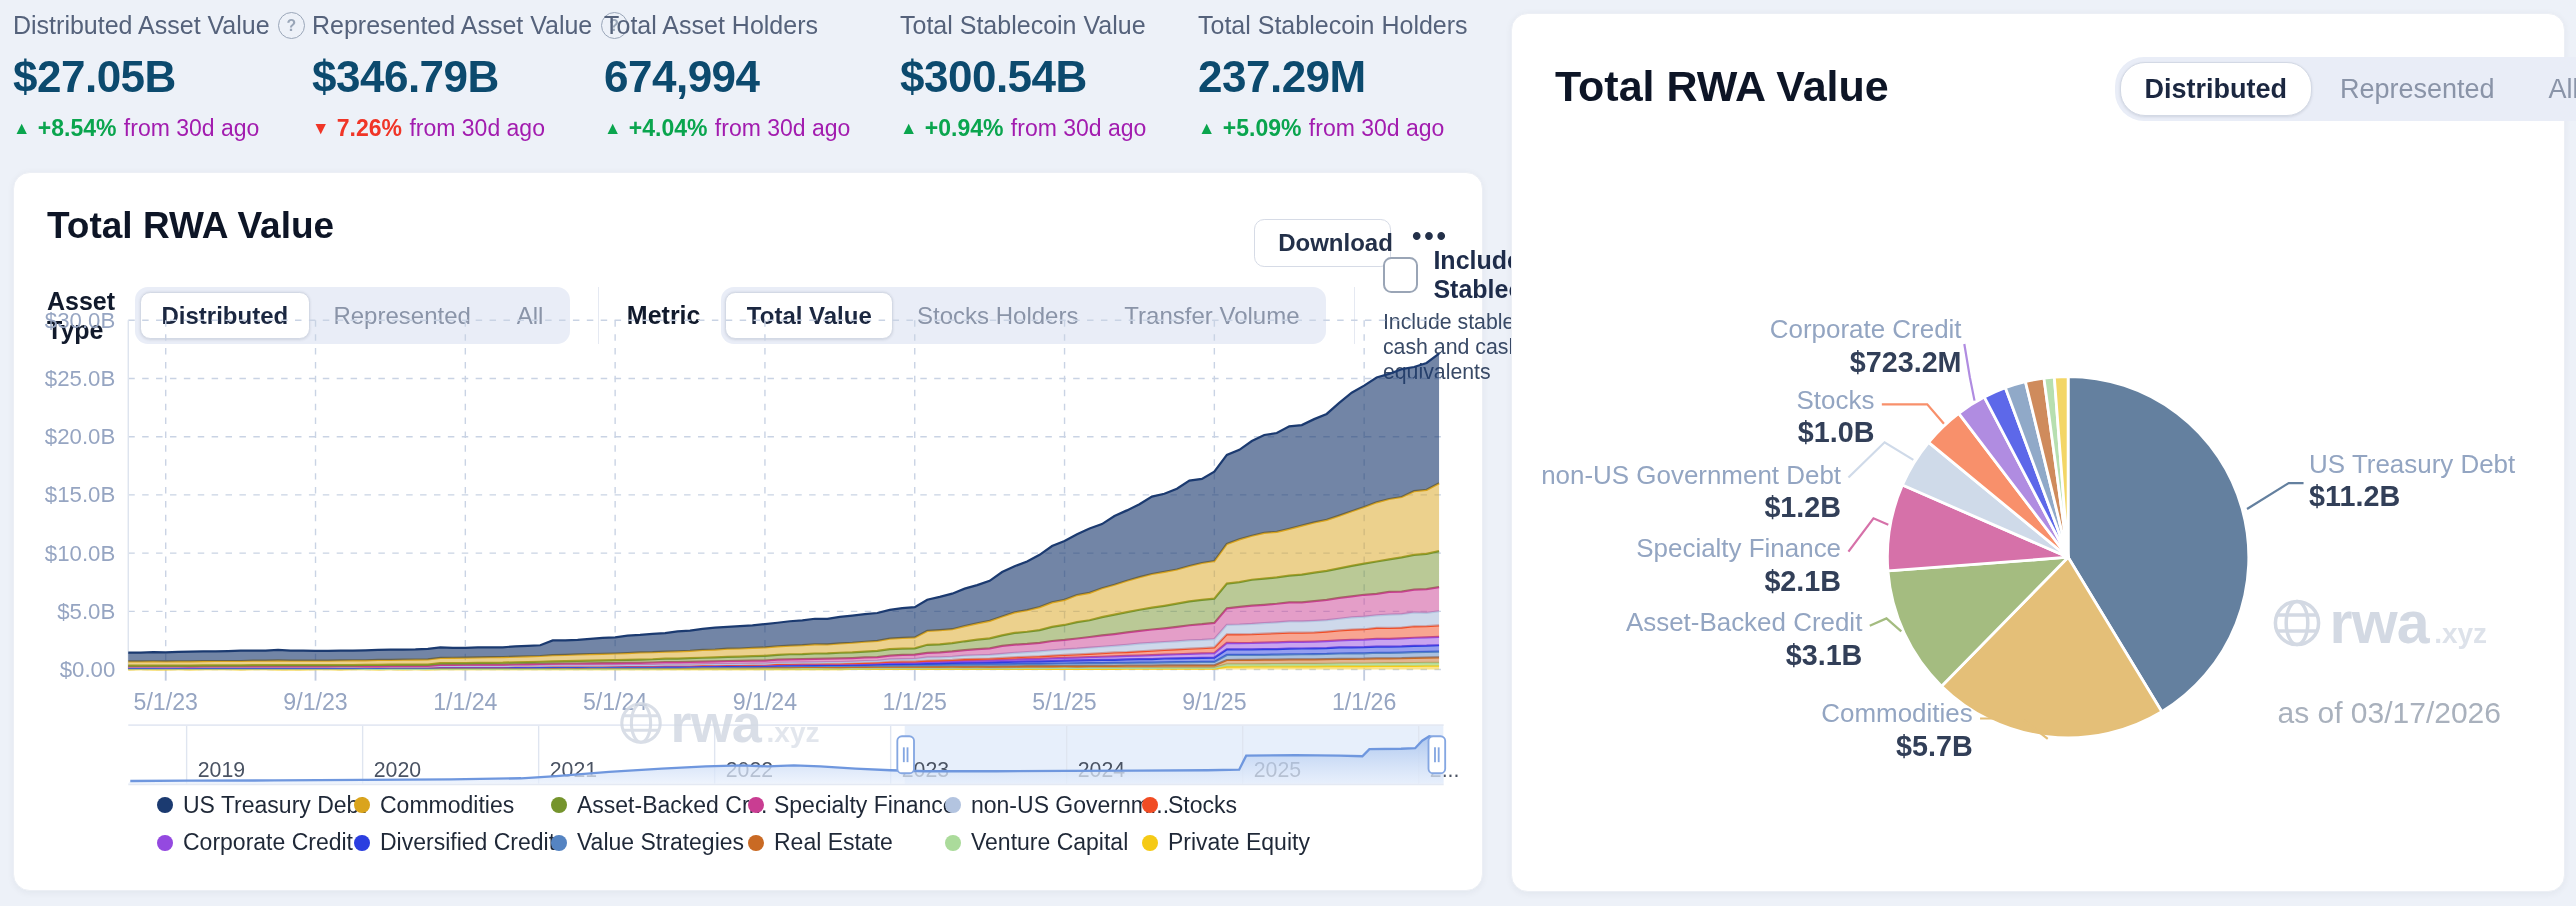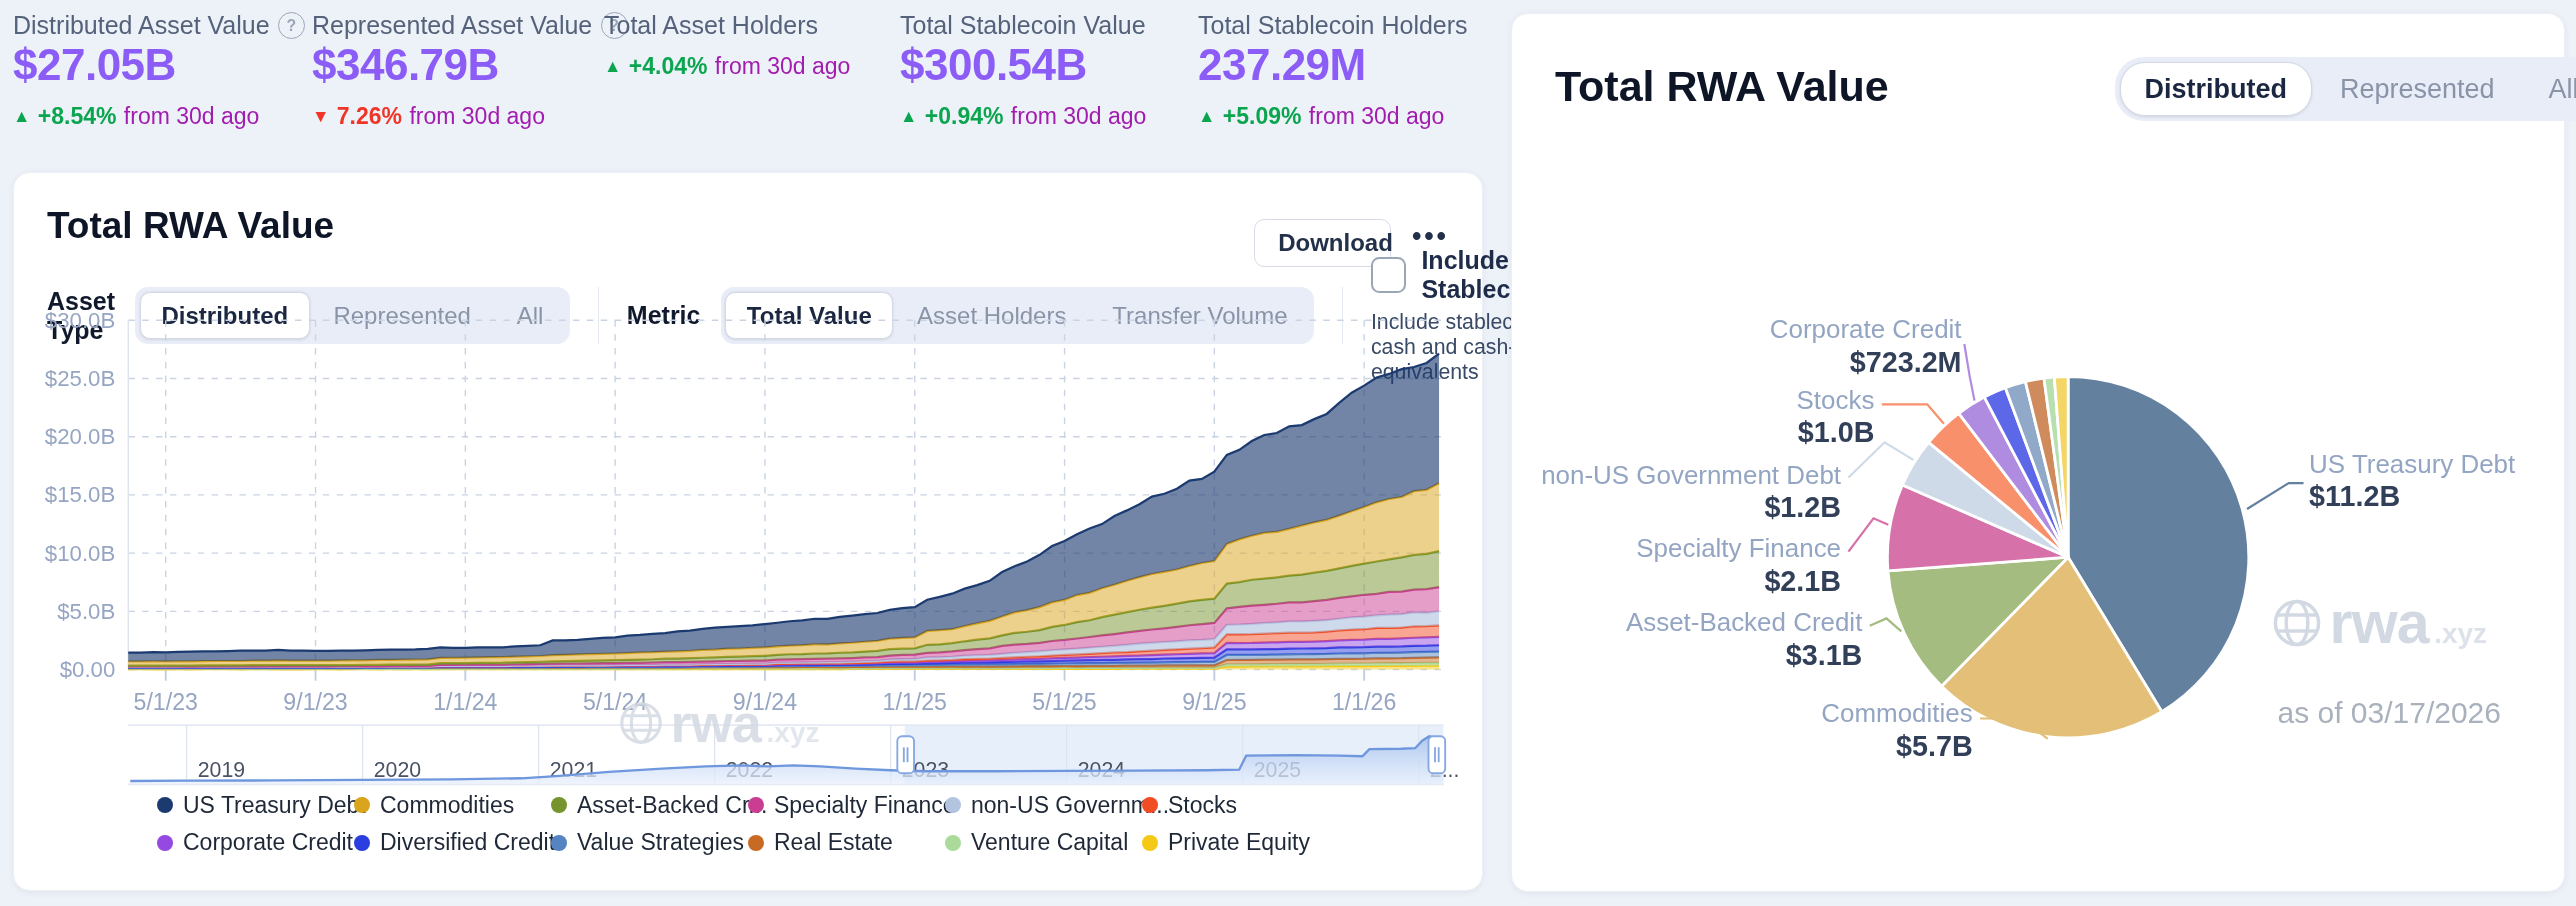--- a/index.html
+++ b/index.html
@@ -8,21 +8,21 @@
     background:#edf1f8;
     font-family:"Liberation Sans","DejaVu Sans",sans-serif;
     -webkit-font-smoothing:antialiased;
   }
   
   .stats{position:absolute;left:0;top:11px;width:1483px;height:139px;padding-left:28px;}
   .stat{position:absolute;top:0;}
   .stat-label{display:flex;align-items:center;gap:8.3px;font-size:25px;font-weight:500;color:#55627b;}
   .info-icon{width:25px;height:25px;border-radius:50%;border:1.9px solid #9aa6b8;color:#9aa6b8;
     font-size:15.8px;font-weight:700;display:inline-flex;align-items:center;justify-content:center;}
-  .stat-value{margin-top:0;font-size:44px;font-weight:650;color:#8b5cf6;letter-spacing:-0.5px;}
+  .stat-value{margin-top:12px;font-size:44px;font-weight:650;color:#0c4a6e;letter-spacing:-0.5px;}
   .stat-delta{margin-top:13px;display:flex;align-items:center;gap:7.4px;font-size:23px;}
   .tri{font-size:17.6px;line-height:1;}
   .delta-up{color:#0aa54e;font-weight:650;}
   .delta-down{color:#f03527;font-weight:650;}
   .delta-period{color:#a21caf;font-weight:400;}
   
   .card{position:absolute;background:#ffffff;border:0.9px solid #eceff5;border-radius:16.7px;
     box-shadow:0 1.9px 7.4px rgba(23,35,61,.05);}
   .card-left{left:13px;top:172px;width:1468px;height:717px;}
   .card-right{left:1511px;top:13px;width:1052px;height:877px;}
@@ -94,20 +94,21 @@
     <div class="stat-delta">
         <span class="tri delta-down">▼</span>
         <span class="delta-down">7.26%</span>
         <span class="delta-period">from 30d ago</span>
       </div>
   </div>
   <div class="stat" style="left:604px">
     <div class="stat-label">
         <span>Total Asset Holders</span>
       </div>
+    <div class="stat-value">674,994</div>
     <div class="stat-delta">
         <span class="tri delta-up">▲</span>
         <span class="delta-up">+4.04%</span>
         <span class="delta-period">from 30d ago</span>
       </div>
   </div>
   <div class="stat" style="left:900px">
     <div class="stat-label">
         <span>Total Stablecoin Value</span>
       </div>
@@ -147,21 +148,21 @@
     <span class="ctl-label">Asset Type</span>
     <div class="seg" id="asset-seg">
         <button class="seg-pill selected">Distributed</button>
         <button class="seg-pill">Represented</button>
         <button class="seg-pill">All</button>
       </div>
     <div class="vdiv"></div>
     <span class="ctl-label">Metric</span>
     <div class="seg" id="metric-seg">
         <button class="seg-pill selected">Total Value</button>
-        <button class="seg-pill">Asset Holders</button>
+        <button class="seg-pill">Stocks Holders</button>
         <button class="seg-pill">Transfer Volume</button>
       </div>
     <div class="vdiv"></div>
     <div class="stbl">
       <div class="stbl-row">
         <span class="checkbox"></span>
         <span class="stbl-label">Include Stablecoins</span>
       </div>
       <div class="stbl-caption">Include stablecoins, cash and cash-equivalents</div>
     </div>

